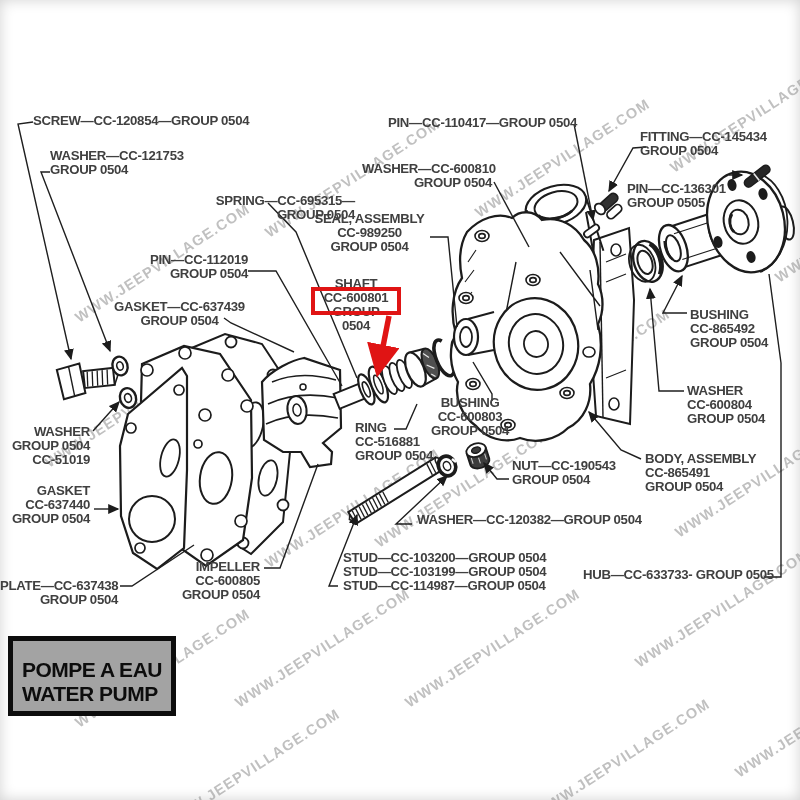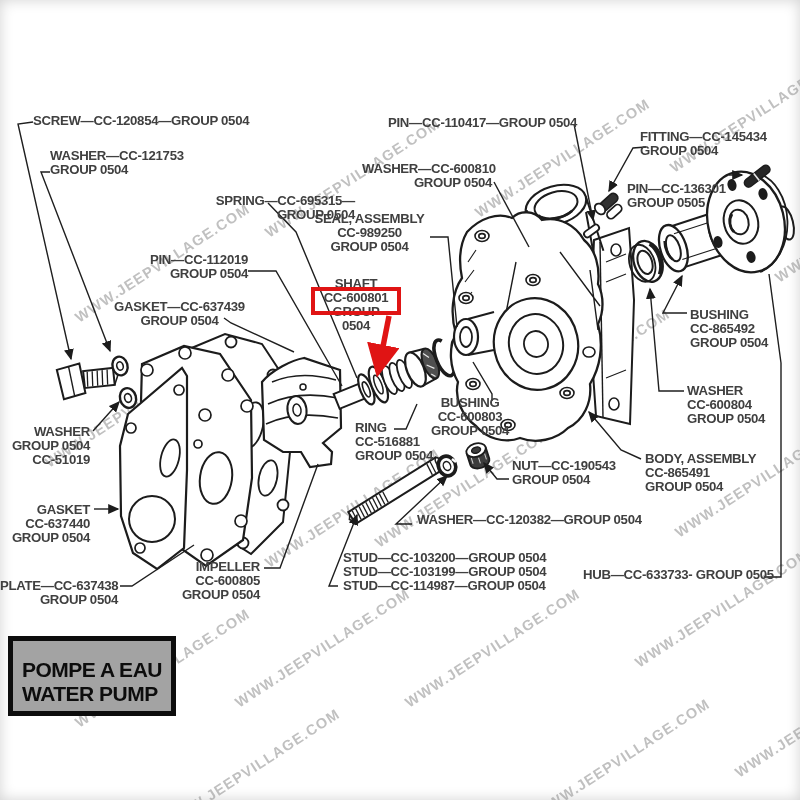--- a/index.html
+++ b/index.html
@@ -352,21 +352,21 @@
       <div class="plabel" style="left: 687px; top: 384px; width: 100px; text-align: left;">
         <div>WASHER</div>
         <div>CC-600804</div>
         <div>GROUP 0504</div>
       </div>
       <div class="plabel" style="left: 5px; top: 425px; width: 85px; text-align: right;">
         <div>WASHER</div>
         <div>GROUP 0504</div>
         <div>CC-51019</div>
       </div>
-      <div class="plabel" style="left: 5px; top: 503px; width: 85px; text-align: right;">
+      <div class="plabel" style="left: 5px; top: 484px; width: 85px; text-align: right;">
         <div>GASKET</div>
         <div>CC-637440</div>
         <div>GROUP 0504</div>
       </div>
       <div class="plabel" style="left: 0px; top: 579px; width: 118px; text-align: right;">
         <div>PLATE—CC-637438</div>
         <div>GROUP 0504</div>
       </div>
       <div class="plabel" style="left: 170px; top: 560px; width: 90px; text-align: right;">
         <div>IMPELLER</div>

